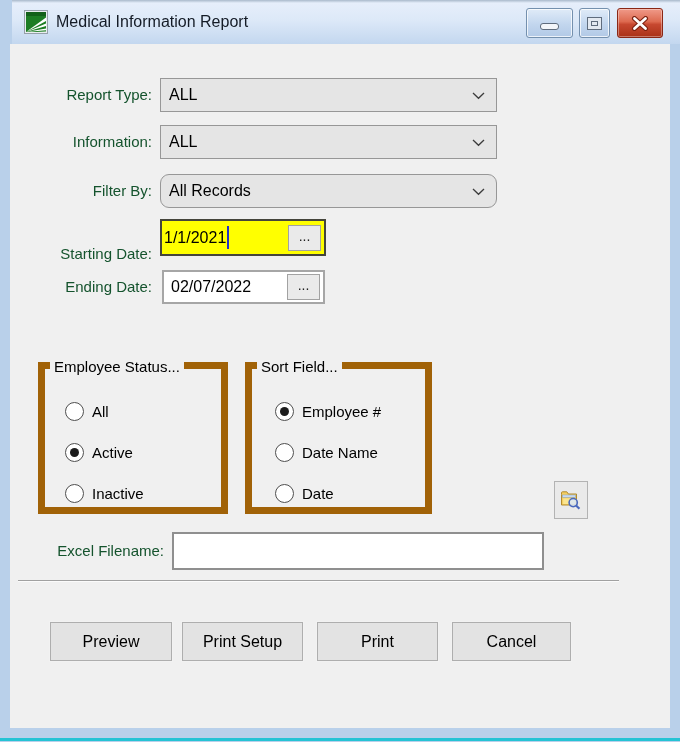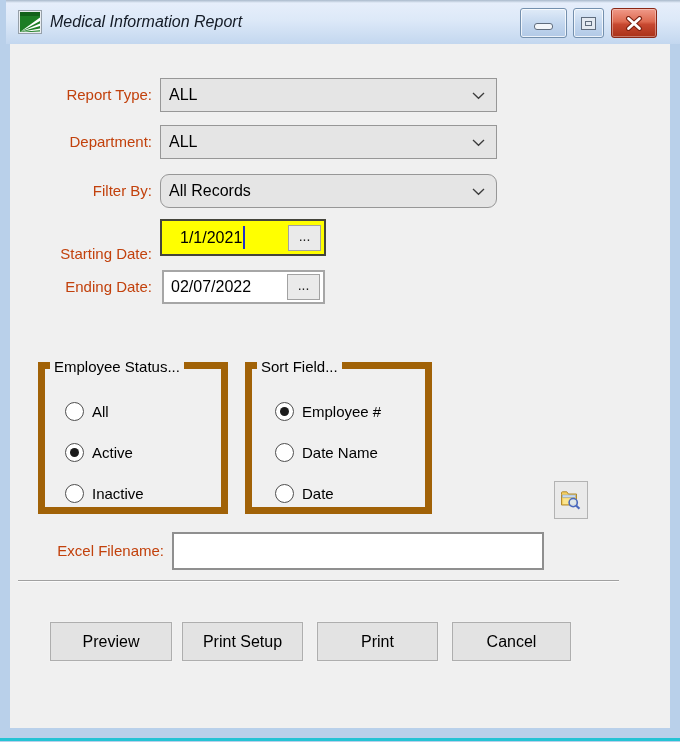--- a/index.html
+++ b/index.html
@@ -6,23 +6,22 @@
   * { box-sizing:border-box; }
 
   .window {
     position:relative; width:680px; height:742px;
     background:#b9d0ea; overflow:hidden;
     outline:1px solid #9ab0cb;
   }
 
   
   .titlebar {
-    position:absolute; left:6px; top:0; right:0; height:44px;
+    position:absolute; left:12px; top:0; right:0; height:44px;
     background:linear-gradient(#a9b9cb 0px, #e6eefb 3px, #dde9f8 45%, #c3d7ef 100%);
-    font-style:italic;
   }
   .app-icon { position:absolute; left:12px; top:10px; width:24px; height:24px; }
   .title-text {
     position:absolute; left:44px; top:0; height:44px; line-height:44px;
     font-size:16px; color:#141b26; white-space:nowrap;
   }
   .winbtn {
     position:absolute; top:8px; height:30px; border-radius:3px;
     display:flex; align-items:center; justify-content:center;
   }
@@ -52,21 +51,21 @@
   
   .client {
     position:absolute; left:10px; top:44px; width:660px; height:684px;
     background:#f0f0f0;
   }
   .bottom-edge {
     position:absolute; left:0; right:0; bottom:1px; height:3px; background:#25c3d4;
   }
 
   .field-label {
-    position:absolute; left:0; text-align:right; font-size:15px; color:#c2410c;
+    position:absolute; left:0; text-align:right; font-size:15px; color:#14532d;
     white-space:nowrap;
   }
   .lbl-row { width:142px; }
   .lbl-report     { top:34px;  height:34px; line-height:34px; }
   .lbl-department { top:81px;  height:34px; line-height:34px; }
   .lbl-filter     { top:130px; height:34px; line-height:34px; }
   .lbl-start      { top:191px; height:37px; line-height:37px; }
   .lbl-end        { top:226px; height:34px; line-height:34px; }
   .lbl-excel      { top:488px; height:38px; line-height:38px; width:154px; }
 
@@ -80,21 +79,21 @@
   .combo-value { line-height:32px; padding-left:8px; font-size:16px; color:#000; }
   .combo-chevron { position:absolute; right:11px; top:13px; }
 
   .date-field {
     position:absolute; font-size:16px; color:#000;
   }
   .date-start {
     left:150px; top:175px; width:166px; height:37px;
     background:#ffff00; border:2px solid #45453c;
   }
-  .date-start .date-text { line-height:33px; padding-left:18px; }
+  .date-start .date-text { line-height:33px; padding-left:2px; }
   .date-end {
     left:152px; top:226px; width:163px; height:34px;
     background:#ffffff; border:2px solid #a6a6a6;
   }
   .date-end .date-text { line-height:30px; padding-left:7px; }
   .caret {
     display:inline-block; width:2px; height:23px; background:#2330c8;
     vertical-align:middle; margin-left:1px; margin-top:-3px;
   }
   .browse-btn {
@@ -191,21 +190,21 @@
           <line x1="4.5" y1="2.5" x2="15.5" y2="12.5"></line>
             <line x1="15.5" y1="2.5" x2="4.5" y2="12.5"></line>
         </g>
       </svg>
     </div>
   </div>
 
   <div class="client">
 
     <div class="field-label lbl-row lbl-report">Report Type:</div>
-    <div class="field-label lbl-row lbl-department">Department:</div>
+    <div class="field-label lbl-row lbl-department">Information:</div>
     <div class="field-label lbl-row lbl-filter">Filter By:</div>
     <div class="field-label lbl-row lbl-start">Starting Date:</div>
     <div class="field-label lbl-row lbl-end">Ending Date:</div>
     <div class="field-label lbl-excel">Excel Filename:</div>
 
     <div class="combo combo-report">
       <div class="combo-value">ALL</div>
       <svg class="combo-chevron" width="13" height="8" viewBox="0 0 13 8">
         <polyline points="1,1 6.5,6.3 12,1" fill="none" stroke="#3c3c3c" stroke-width="1.3"></polyline>
       </svg>

